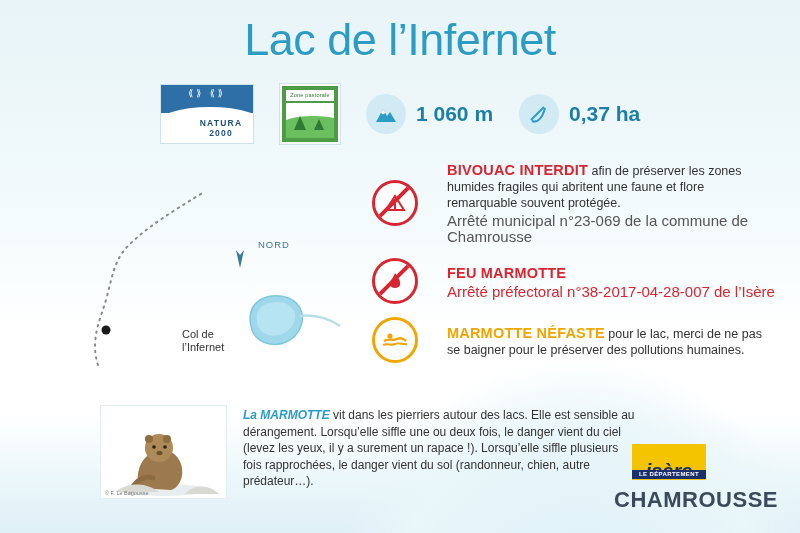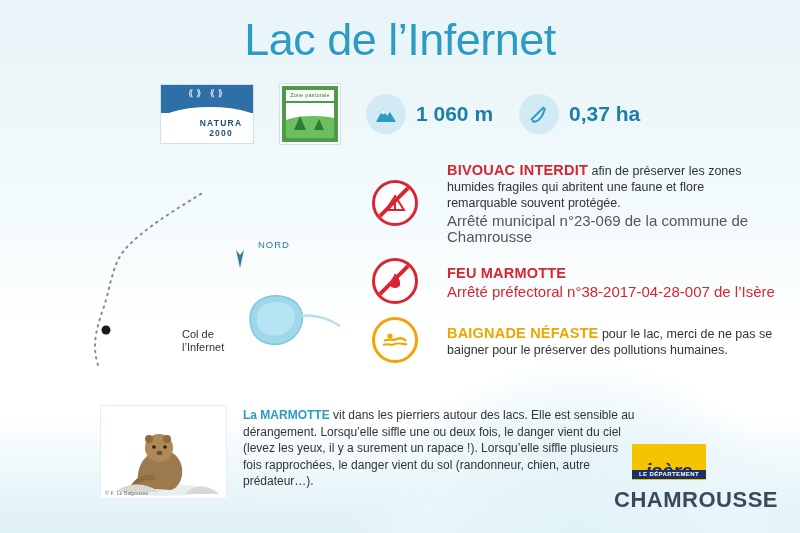--- a/index.html
+++ b/index.html
@@ -324,21 +324,21 @@
     bottom: 2px;
     font-size: 5.5px;
     color: #777777;
   }
   .marmot-text {
     font-size: 12px;
     line-height: 16.5px;
     color: #333333;
     padding-top: 2px;
   }
-  .marmot-text b { color: #2b9cc4; }
+  .marmot-text b { color: #2b9cc4; font-style: italic; }
 
   
   .isere-logo {
     position: absolute;
     right: 94px;
     top: 444px;
     width: 74px;
     height: 36px;
     background: #f5c400;
     color: #1b2f6b;
@@ -484,21 +484,21 @@
 
     <div class="rule">
       <div class="rule-icon orange">
         <svg width="28" height="20" viewBox="0 0 28 20" aria-hidden="true">
           <circle cx="9" cy="6" r="2.6" fill="#f0a500"></circle>
           <path d="M3 11 C7 8, 12 11, 16 9 C20 7, 23 9, 25 11" stroke="#f0a500" stroke-width="2.4" fill="none"></path>
           <path d="M2 15 C6 13, 10 16, 14 14 C18 12, 22 15, 26 14" stroke="#f0a500" stroke-width="2" fill="none"></path>
         </svg>
       </div>
       <div class="rule-body">
-        <span class="rule-head orange">BAIGNADE NÉFASTE</span><span> pour le lac, merci de ne pas se baigner pour le préserver des pollutions humaines.</span>
+        <span class="rule-head orange">MARMOTTE NÉFASTE</span><span> pour le lac, merci de ne pas se baigner pour le préserver des pollutions humaines.</span>
       </div>
     </div>
 
 
   </div>
 
   <div class="marmot-block">
     <div class="marmot-photo">
       <svg width="125" height="92" viewBox="0 0 125 92" aria-hidden="true">
         <ellipse cx="62" cy="84" rx="44" ry="6" fill="#e8eef0"></ellipse>

